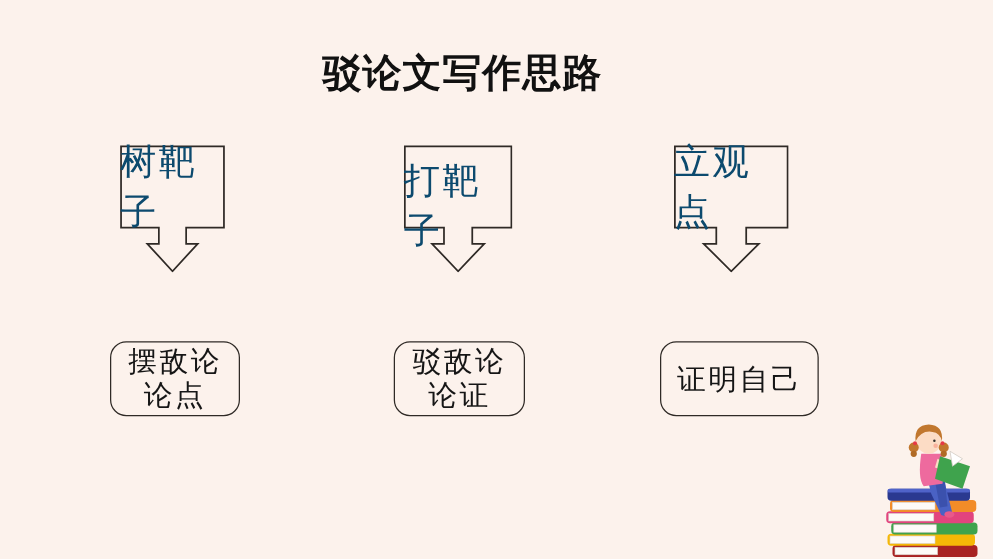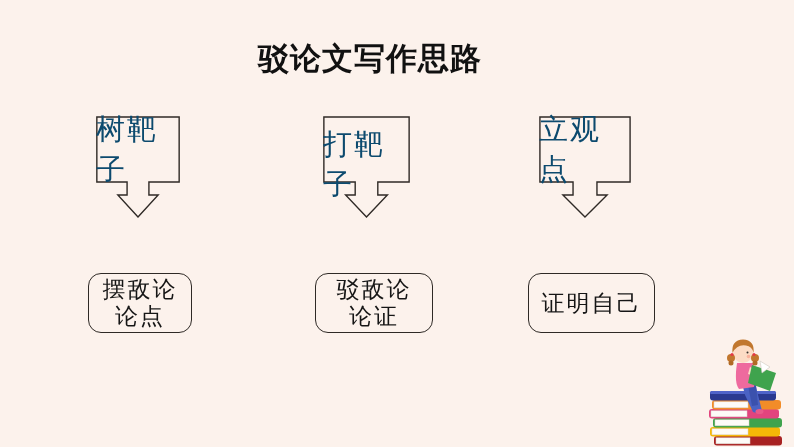--- a/index.html
+++ b/index.html
@@ -26,21 +26,21 @@
     font-size:23px;line-height:27px;letter-spacing:2px;color:#161616;
     background:transparent;text-align:center;
   }
   
   .shape-1{left:96px;top:116px;width:84px;height:102px;}
   .label-1{left:96px;top:116px;width:84px;height:67px;}
   .result-1{left:88px;top:273px;width:104px;height:60px;}
   
   .shape-2{left:323px;top:116px;width:87px;height:102px;}
   .label-2{left:323px;top:131px;width:87px;height:67px;}
-  .result-2{left:315px;top:273px;width:118px;height:60px;}
+  .result-2{left:315px;top:273px;width:105px;height:60px;}
   
   .shape-3{left:539px;top:116px;width:92px;height:102px;}
   .label-3{left:539px;top:116px;width:76px;height:67px;}
   .result-3{left:528px;top:273px;width:127px;height:60px;}
   .illustration{position:absolute;left:698px;top:333px;width:96px;height:114px;}
 </style>
 </head>
 <body>
 
 <div class="slide">

